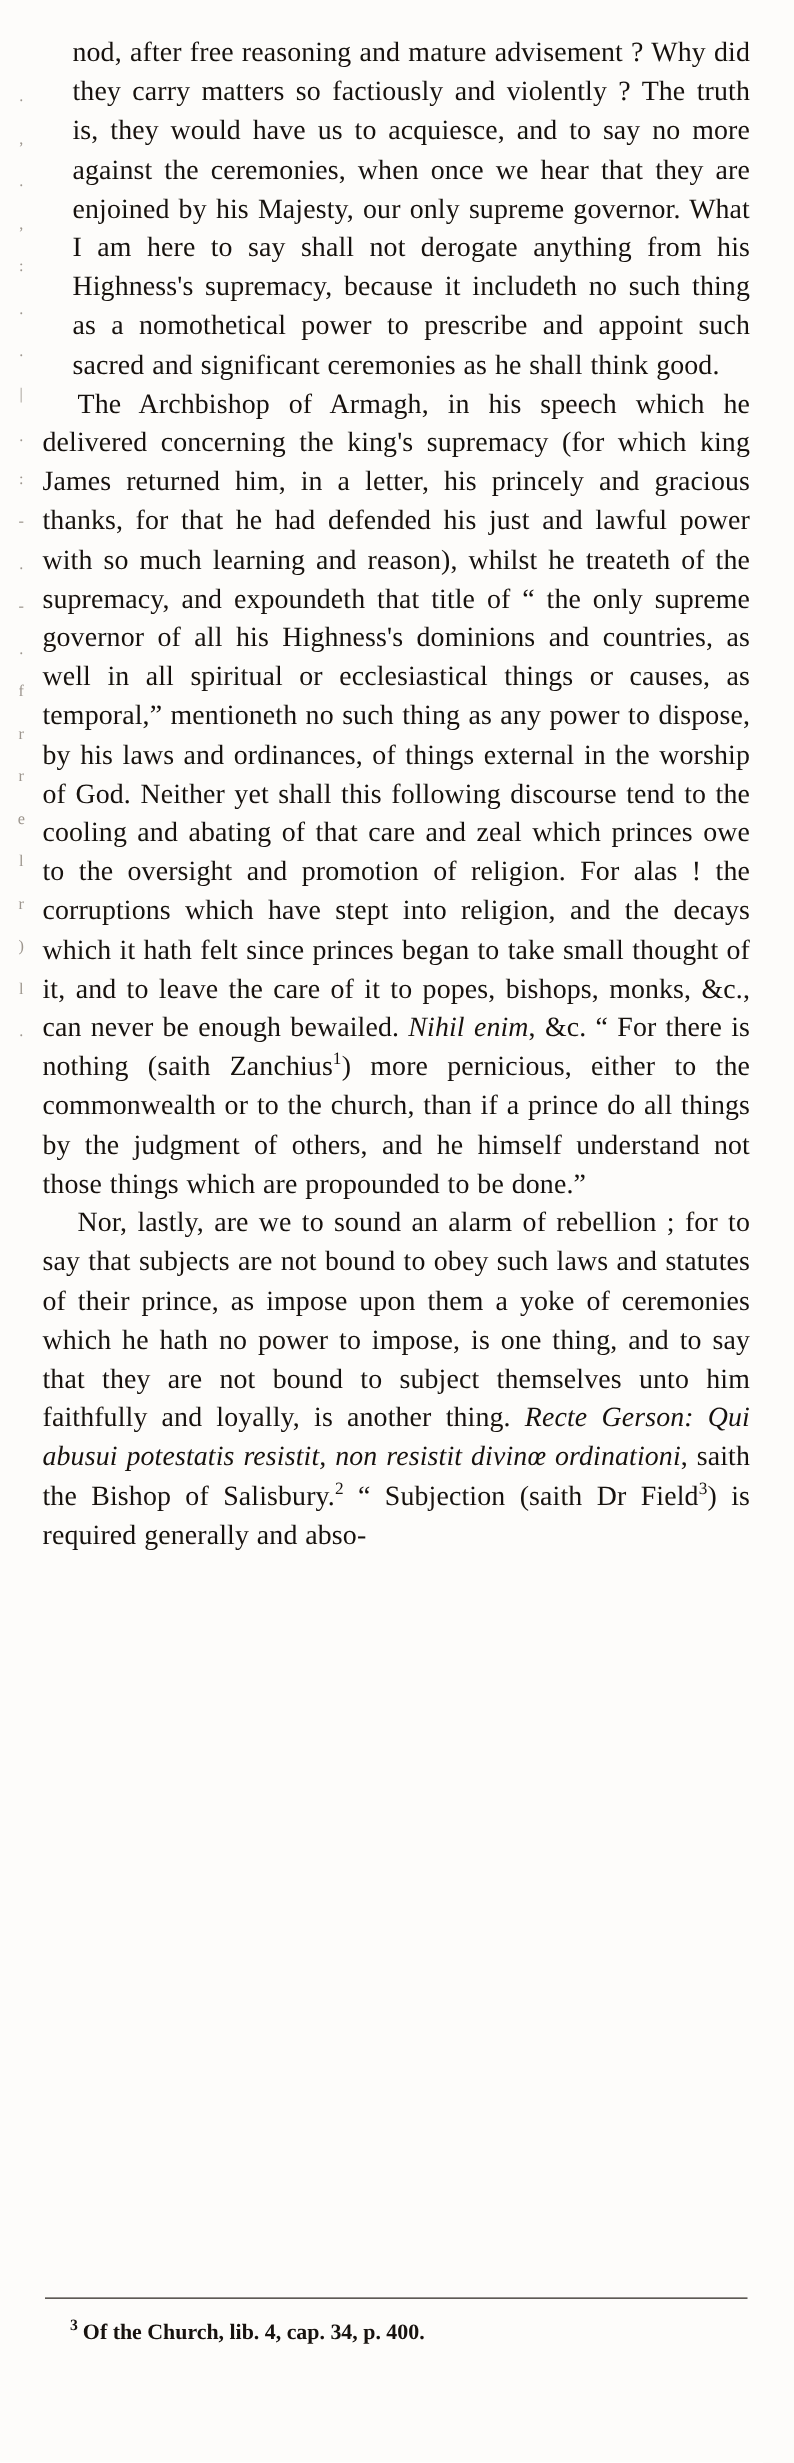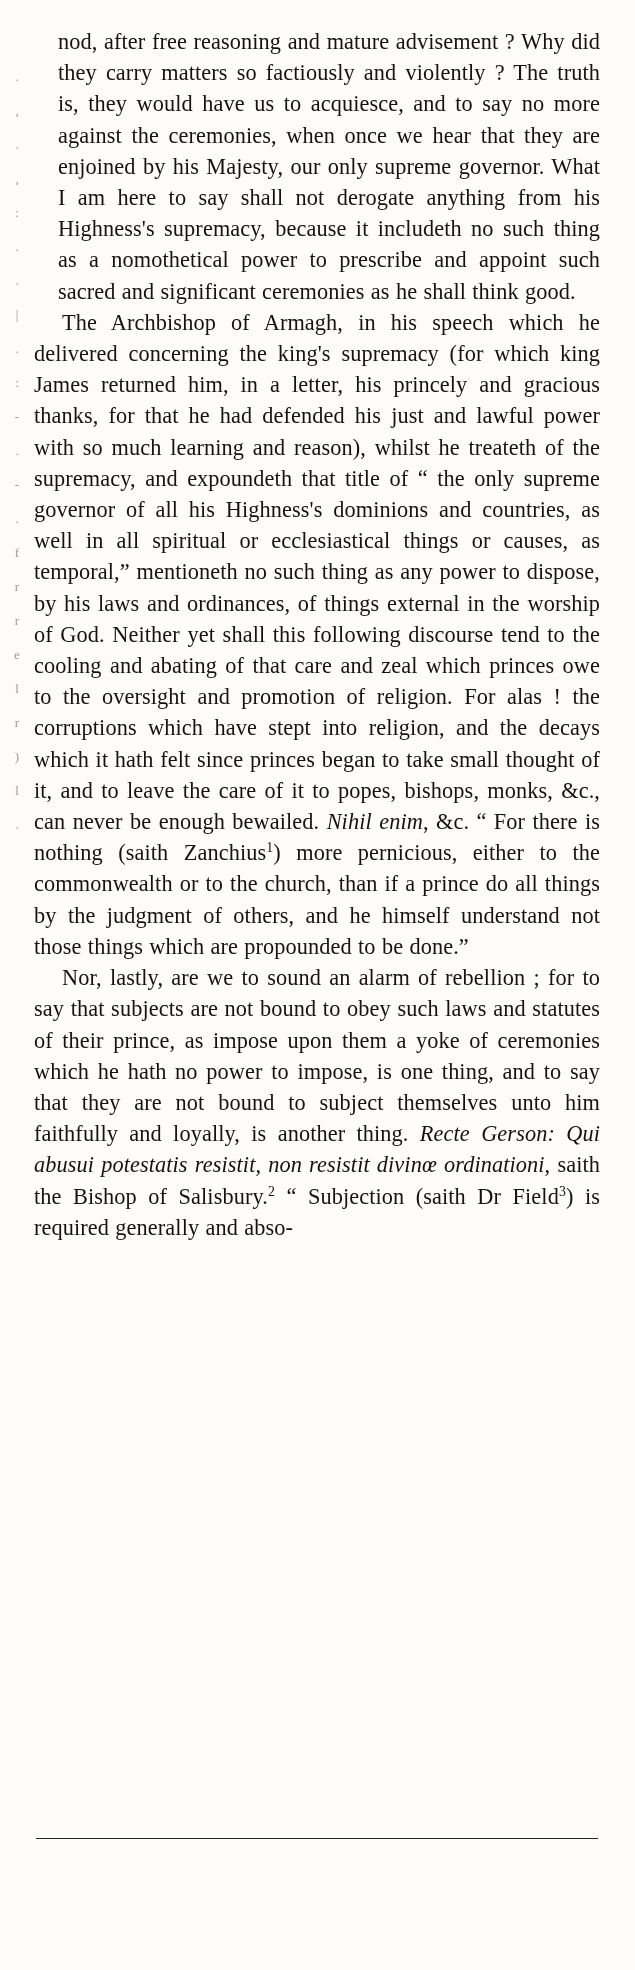--- a/index.html
+++ b/index.html
@@ -129,15 +129,16 @@
     <div class="body-text" id="body-text">
         <p class="para first"><span>nod, after free reasoning and mature advisement ?   Why did they carry matters so factiously and violently ?   The truth is, they would have us to acquiesce, and to say no more against the ceremonies, when once we hear that they are enjoined by his Majesty, our only supreme governor.   What I am here to say shall not derogate anything from his Highness's supremacy, because it includeth no such thing as a nomothetical power to prescribe and appoint such sacred and significant ceremonies as he shall think good.</span></p>
         <p class="para"><span>The Archbishop of Armagh, in his speech which he delivered concerning the king's supremacy (for which king James returned him, in a letter, his princely and gracious thanks, for that he had defended his just and lawful power with so much learning and reason), whilst he treateth of the supremacy, and expoundeth that title of “ the only supreme governor of all his Highness's dominions and countries, as well in all spiritual or ecclesiastical things or causes, as temporal,” mentioneth no such thing as any power to dispose, by his laws and ordinances, of things external in the worship of God. Neither yet shall this following discourse tend to the cooling and abating of that care and zeal which princes owe to the oversight and promotion of religion.   For alas ! the corruptions which have stept into religion, and the decays which it hath felt since princes began to take small thought of it, and to leave the care of it to popes, bishops, monks, &amp;c., can never be enough bewailed. </span><span class="ital">Nihil enim</span><span>, &amp;c.   “ For there is nothing (saith Zanchius</span><sup>1</sup><span>) more pernicious, either to the commonwealth or to the church, than if a prince do all things by the judgment of others, and he himself understand not those things which are propounded to be done.”</span></p>
         <p class="para"><span>Nor, lastly, are we to sound an alarm of rebellion ; for to say that subjects are not bound to obey such laws and statutes of their prince, as impose upon them a yoke of ceremonies which he hath no power to impose, is one thing, and to say that they are not bound to subject themselves unto him faithfully and loyally, is another thing.   </span><span class="ital">Recte Gerson: Qui abusui potestatis resistit, non resistit divinœ ordinationi</span><span>, saith the Bishop of Salisbury.</span><sup>2</sup><span>   “ Subjection (saith Dr Field</span><sup>3</sup><span>) is required generally and abso-</span></p>
       </div>
   </div>
 
   <div class="rule"></div>
 
   <div class="footnotes" id="footnotes">
+      <p class="footnote"><span class="fn-mark">3</span><span>Of the Church, lib. 4, cap. 34, p. 400.</span></p>
     </div>
 
 </div>
 
 </body></html>

